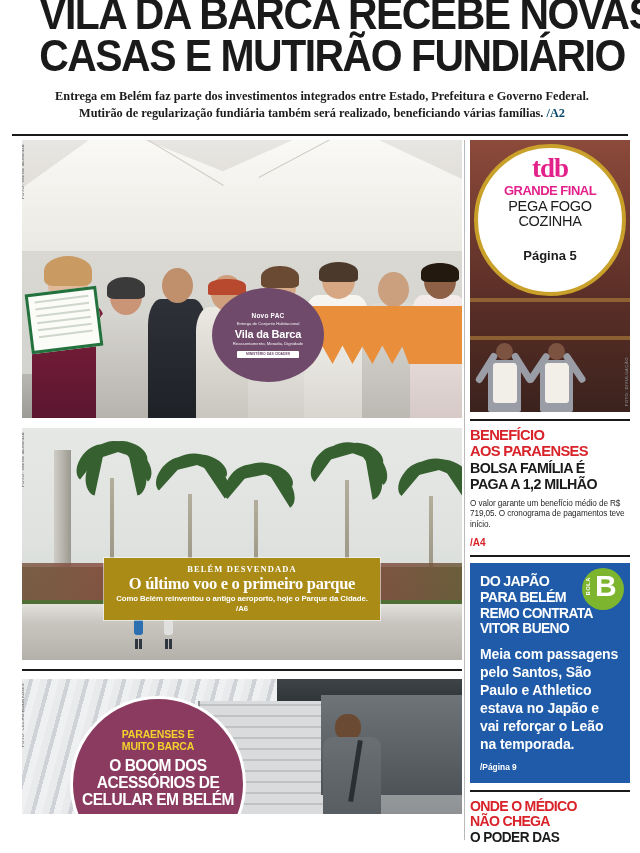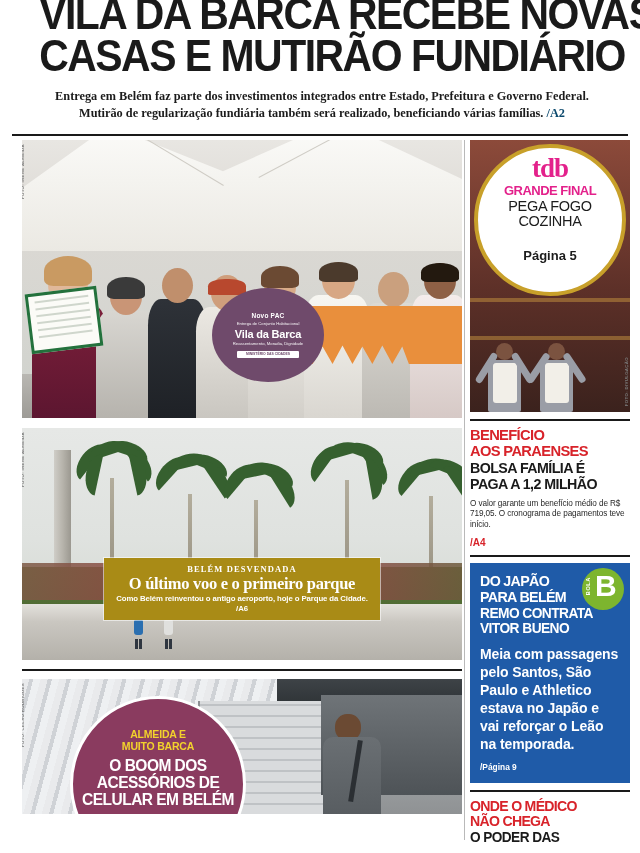--- a/index.html
+++ b/index.html
@@ -398,21 +398,21 @@
       <div class="rack"></div>
       <div class="storefront"></div>
       <div class="manfig">
         <div class="mh"></div>
           <div class="mb"></div>
           <div class="strap"></div>
       </div>
 
       <div class="circle-badge">
         <div class="cb-kicker">
-          <div>ALMEIDA E</div>
+          <div>PARAENSES E</div>
           <div>MUITO BARCA</div>
         </div>
         <div class="cb-title">
           <div>O BOOM DOS</div>
           <div>ACESSÓRIOS DE</div>
           <div>CELULAR EM BELÉM</div>
         </div>
       </div>
 
       <div class="credit">FOTO: CELSO RODRIGUES</div>

